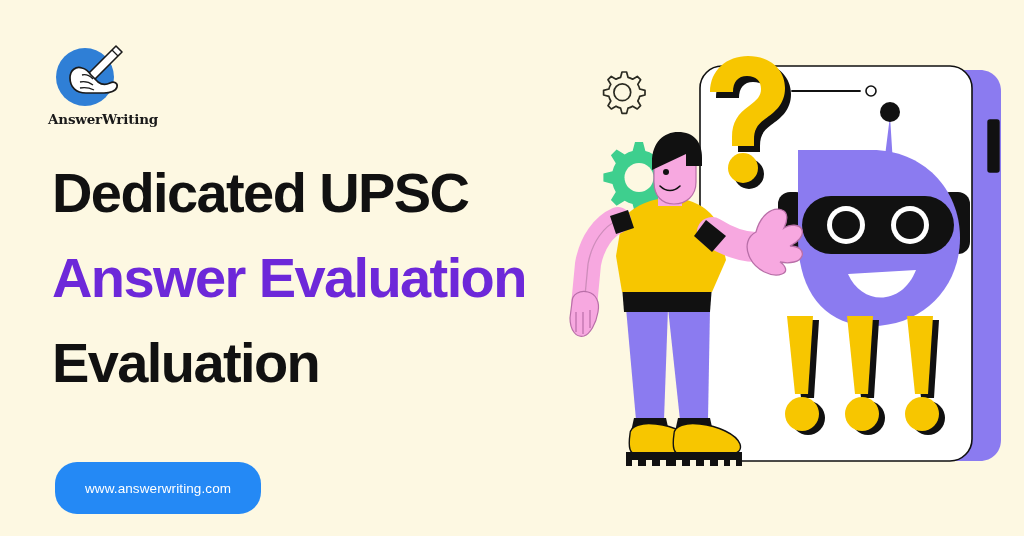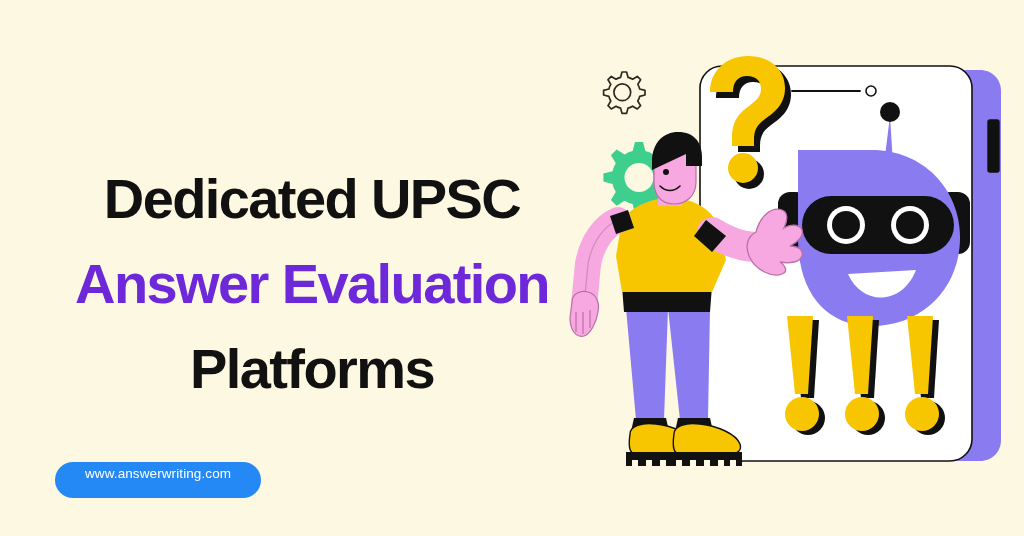--- a/index.html
+++ b/index.html
@@ -48,44 +48,44 @@
     font-weight: bold;
     font-size: 13.5px;
     letter-spacing: -0.2px;
     color: #1A1A1A;
     white-space: nowrap;
   }
 
   #headline {
     position: absolute;
     left: 52px;
-    top: 156px;
+    top: 150px;
     width: 520px;
-    text-align: center;
   }
   .hl-line {
     font-family: "Liberation Sans", sans-serif;
     font-weight: bold;
     font-size: 56px;
     line-height: 85px;
     letter-spacing: -1.6px;
     color: #111111;
     white-space: nowrap;
   }
   .hl-line.accent { color: #6d28d9; }
 
   #url-pill {
     position: absolute;
     left: 55px;
     top: 462px;
     height: 28px;
-    padding: 4px 30px;
+    padding: 12px 30px;
     border-radius: 22px;
     background: #2489F5;
     display: flex;
+    align-items: center;
     justify-content: center;
   }
   #url-pill-label {
     color: #ffffff;
     font-size: 13.5px;
     letter-spacing: 0.1px;
     font-family: "Liberation Sans", sans-serif;
   }
 
   
@@ -96,25 +96,48 @@
     width: 464px;
     height: 500px;
   }
   #illustration svg { display: block; }
 </style>
 </head>
 <body>
 
 <div id="banner">
 
+  <div id="logo-block">
+    <div id="logo-mark">
+      <div id="logo-circle"></div>
+      <svg id="logo-hand-svg" width="70" height="62" viewBox="0 0 70 62">
+
+        <g>
+          <path d="M56 2 L62 8 L34 36 L27 37 L28 30 Z" fill="#FFFFFF" stroke="#1A1A1A" stroke-width="1.6" stroke-linejoin="round"></path>
+          <path d="M52 6 L58 12" stroke="#1A1A1A" stroke-width="1.3"></path>
+          <path d="M28 30 L34 36 L27 37 Z" fill="#1A1A1A"></path>
+        </g>
+
+        <path d="M10 34 C10 26 16 22 22 24 C26 25 29 28 31 31
+                 L38 38 C42 41 46 41 50 39
+                 C54 37 58 39 57 43
+                 C56 47 50 49 44 49
+                 L26 49 C16 49 10 43 10 34 Z" fill="#FFFFFF" stroke="#1A1A1A" stroke-width="1.7" stroke-linejoin="round"></path>
+        <path d="M22 31 C26 30 30 32 33 35" fill="none" stroke="#1A1A1A" stroke-width="1.3"></path>
+        <path d="M20 38 C25 37 29 38 33 41" fill="none" stroke="#1A1A1A" stroke-width="1.3"></path>
+        <path d="M20 44 C25 43 30 44 34 46" fill="none" stroke="#1A1A1A" stroke-width="1.3"></path>
+      </svg>
+    </div>
+    <div id="logo-wordmark">AnswerWriting</div>
+  </div>
 
   <div id="headline">
     <div class="hl-line">Dedicated UPSC</div>
     <div class="hl-line accent">Answer Evaluation</div>
-    <div class="hl-line">Platforms</div>
+    <div class="hl-line">Evaluation</div>
   </div>
 
   <div id="url-pill">
     <span id="url-pill-label">www.answerwriting.com</span>
   </div>
 
   <div id="illustration">
     <svg width="464" height="500" viewBox="0 0 464 500">
 
       <g>

